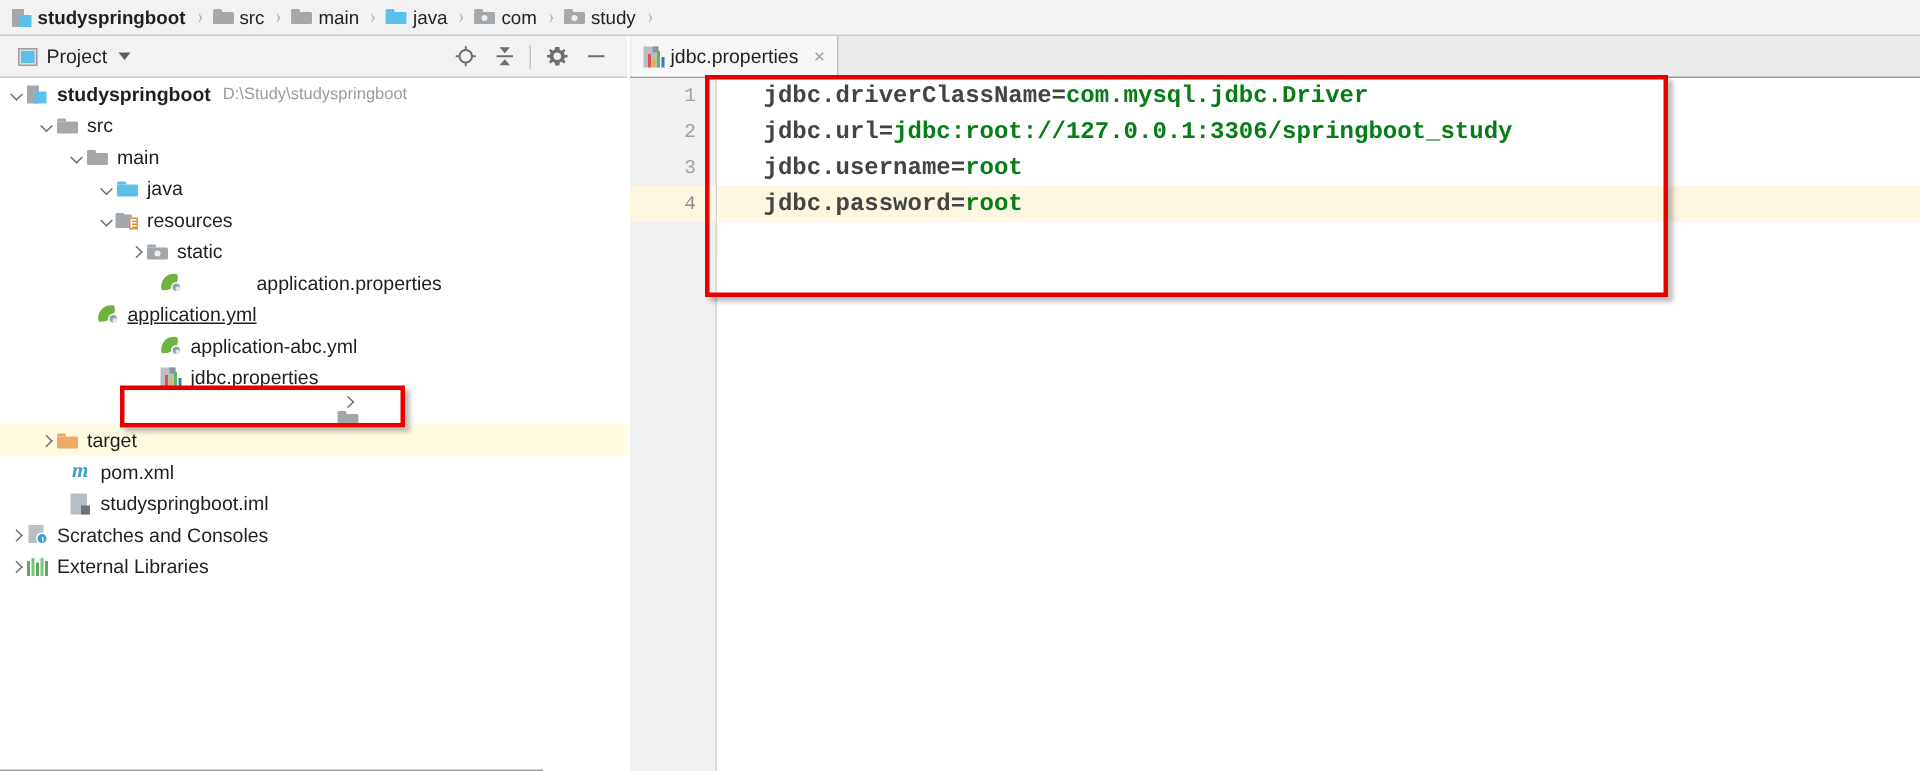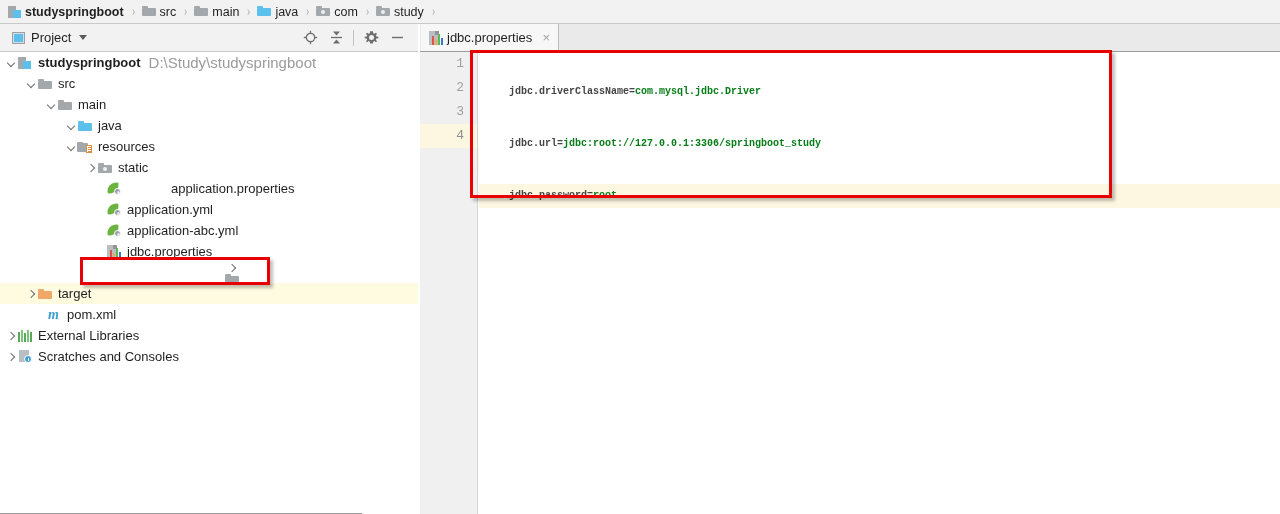--- a/index.html
+++ b/index.html
@@ -156,21 +156,21 @@
     transform: rotate(-45deg);
   }
   .arrow.down:after {
     content:""; position:absolute; left:2.5px; top:3px;
     width:5px; height:5px; border-right:1.6px solid #6e6e6e; border-bottom:1.6px solid #6e6e6e;
     transform: rotate(45deg);
   }
   .row.selected .arrow.right:after { border-color:#ffffff; }
   .row-label { margin-left:5px; }
   .row-label.bold { font-weight:bold; }
-  .row-sub { margin-left:8px; color:#9b9b9b; font-size:15px; }
+  .row-sub { margin-left:8px; color:#9b9b9b; font-size:11px; }
   .ico-wrap { display:flex; align-items:center; justify-content:center; width:17px; flex:0 0 auto;}
 
   
   .editor-area { position:absolute; left:420px; top:24px; width:860px; height:490px; background:#fff; }
   .tabbar {
     position:absolute; left:0; top:0; width:860px; height:28px;
     background:#eaeaea; border-bottom:1px solid #9b9b9b;
   }
   .tab {
     position:absolute; left:1px; top:0px; height:27px;
@@ -192,22 +192,22 @@
     height:24px; line-height:24px; text-align:right; padding-right:13px;
     font-family:"Liberation Mono", monospace; font-size:13px; color:#a0a0a0;
   }
   .gutter .ln.cur { background:#fdf7e2; color:#8e8e8e; }
 
   .code {
     position:absolute; left:59px; top:28px; width:801px; height:462px; background:#fff;
   }
   .code .cl {
     height:24px; line-height:24px; padding-left:30px;
-    font-family:"Liberation Mono", monospace; font-size:10px; font-weight:bold;
-    white-space:pre; color:#444444;margin-top:28px;
+    font-family:"Liberation Mono", monospace; font-size:16px; font-weight:bold;
+    white-space:pre; color:#444444;
   }
   .code .cl.cur { background:#fdf7e2; }
   .code .val { color:#067d17; }
 
   
   .curline-band {
     position:absolute; left:0; top:124px; width:860px; height:24px; background:#fdf7e2;
   }
 
   
@@ -358,21 +358,21 @@
       <div class="row" style="padding-left:105px;gap:44px;">
         <span class="ico-wrap">
             <span class="leaf-ico">
               <span class="lf"></span>
               <span class="gear"></span>
             </span>
           </span>
         <span class="row-label">application.properties</span>
       </div>
 
-      <div class="row" style="padding-left:105px;">
+      <div class="row" style="padding-left:63px;text-decoration:underline;">
         <span class="ico-wrap">
             <span class="leaf-ico">
               <span class="lf"></span>
               <span class="gear"></span>
             </span>
           </span>
         <span class="row-label">application.yml</span>
       </div>
 
       <div class="row" style="padding-left:105px;">
@@ -415,44 +415,53 @@
         <span class="row-label">target</span>
       </div>
 
       <div class="row" style="padding-left:45px;">
         <span class="ico-wrap">
             <span class="mvn-ico">m</span>
           </span>
         <span class="row-label">pom.xml</span>
       </div>
 
+      <div class="row" style="padding-left:45px;">
+        <span class="ico-wrap">
+            <span class="iml-ico">
+              <span class="doc"></span>
+              <span class="sq"></span>
+            </span>
+          </span>
+        <span class="row-label">studyspringboot.iml</span>
+      </div>
+
+      <div class="row" style="padding-left:5px;">
+        <span class="arrow right"></span>
+        <span class="ico-wrap">
+            <span class="scr-ico">
+              <span class="pg"></span>
+              <span class="cl"></span>
+            </span>
+          </span>
+        <span class="row-label">Scratches and Consoles</span>
+      </div>
 
       <div class="row" style="padding-left:5px;">
         <span class="arrow right"></span>
         <span class="ico-wrap">
             <span class="lib-ico">
               <span></span>
               <span></span>
               <span></span>
               <span></span>
               <span></span>
             </span>
           </span>
         <span class="row-label">External Libraries</span>
-      </div>
-
-      <div class="row" style="padding-left:5px;">
-        <span class="arrow right"></span>
-        <span class="ico-wrap">
-            <span class="scr-ico">
-              <span class="pg"></span>
-              <span class="cl"></span>
-            </span>
-          </span>
-        <span class="row-label">Scratches and Consoles</span>
       </div>
 
     </div>
 
     <div class="redbox shadow" style="left:80px; top:233px; width:190px; height:28px;"></div>
   </div>
 
   <div class="editor-area">
 
     <div class="tabbar">
@@ -475,19 +484,20 @@
     <div class="gutter">
       <div class="ln">1</div>
       <div class="ln">2</div>
       <div class="ln">3</div>
       <div class="ln cur">4</div>
     </div>
 
     <div class="code">
       <div class="cl"><span>jdbc.driverClassName=</span><span class="val">com.mysql.jdbc.Driver</span></div>
       <div class="cl"><span>jdbc.url=</span><span class="val">jdbc:root://127.0.0.1:3306/springboot_study</span></div>
+      <div class="cl"><span>jdbc.username=</span><span class="val">root</span></div>
       <div class="cl cur"><span>jdbc.password=</span><span class="val">root</span></div>
     </div>
 
     <div class="redbox shadow" style="left:50px; top:26px; width:642px; height:148px;"></div>
   </div>
 
 </div>
 
 </body></html>

